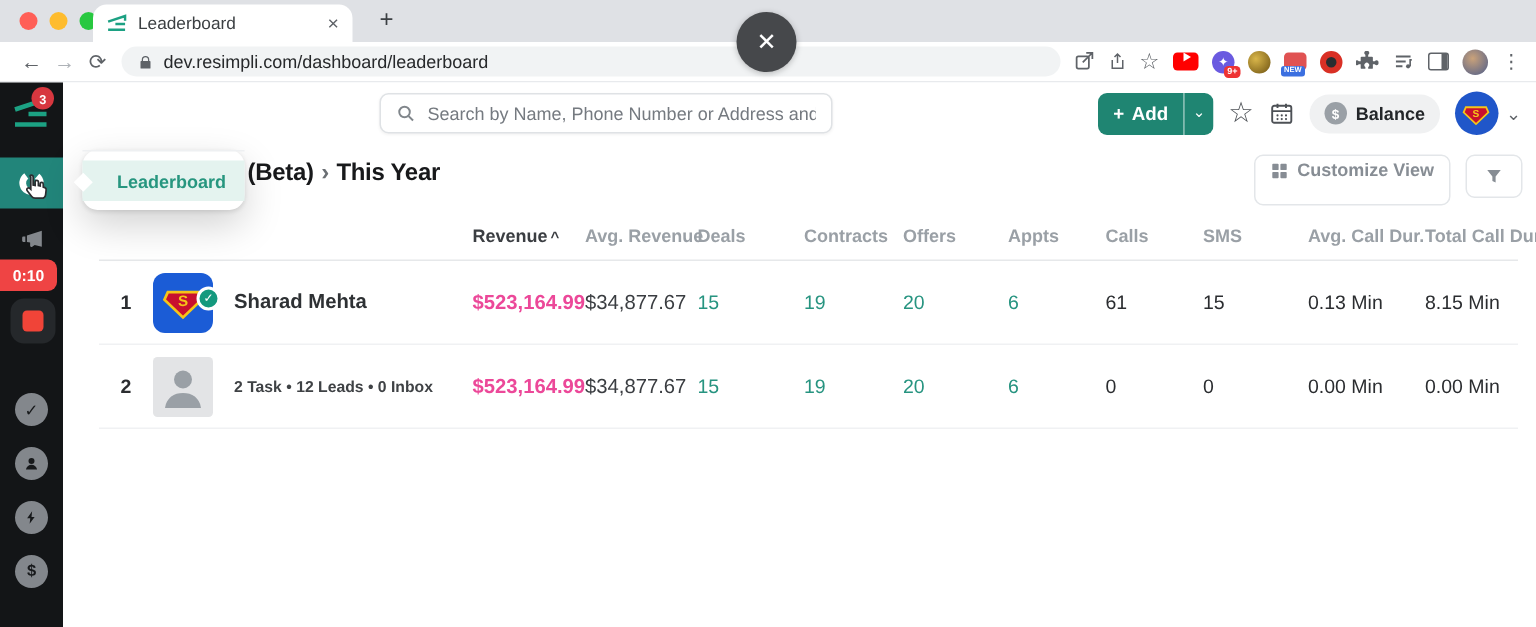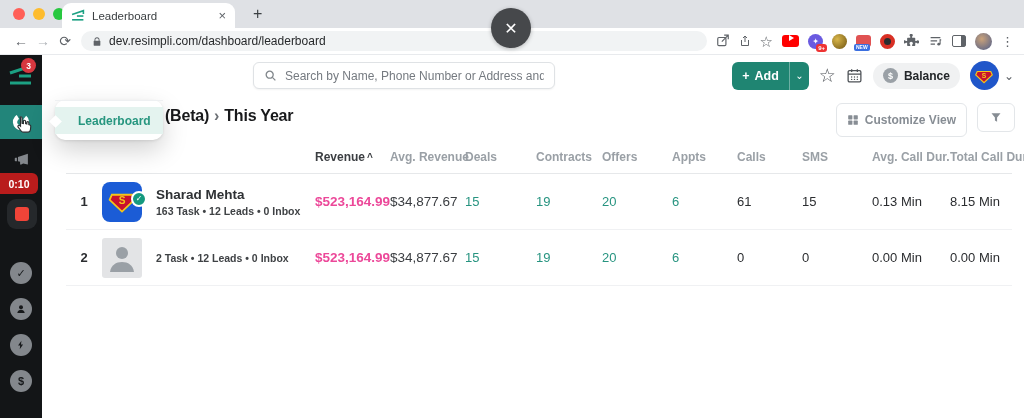--- a/index.html
+++ b/index.html
@@ -60,21 +60,21 @@
     align-items:center; justify-content:center; z-index:2; }
   .nav-data { position:absolute; left:0; top:50px; width:42px; height:34px; background:#22857a;
     display:flex; align-items:center; justify-content:center; }
   .nav-mega { position:absolute; left:0; top:92px; width:42px; height:24px;
     display:flex; align-items:center; justify-content:center; }
   .circ { position:absolute; left:10px; width:22px; height:22px; border-radius:50%;
     background:#83878c; color:#17191b; display:flex; align-items:center; justify-content:center;
     font-size:11px; font-weight:bold; }
   .c1{top:207px;} .c2{top:243px;} .c3{top:279px;} .c4{top:315px;}
 
-  .rec-pill { position:absolute; left:0; top:173px; width:38px; height:21px; background:#b91c1c;
+  .rec-pill { position:absolute; left:0; top:173px; width:38px; height:21px; background:#ef4444;
     border-radius:0 6px 6px 0; color:#fff; font-size:10.5px; font-weight:bold;
     display:flex; align-items:center; justify-content:center; z-index:55; }
   .rec-stop { position:absolute; left:7px; top:199px; width:30px; height:30px; background:#25282b;
     border-radius:9px; display:flex; align-items:center; justify-content:center; z-index:55; }
   .rec-stop .sq { width:14px; height:14px; background:#f04438; border-radius:3px; }
 
   .main { flex:1; position:relative; background:#fff; }
 
   
   .appheader { position:relative; height:40px; }
@@ -101,21 +101,21 @@
   .uav { width:29px; height:29px; border-radius:50%; background:#2056c9; display:flex;
     align-items:center; justify-content:center; overflow:hidden; }
   .chev { font-size:12px; color:#5f6368; }
 
   
   .titlerow { position:relative; height:46px; }
   .pagetitle { position:absolute; left:24px; top:12px; font-size:16px; font-weight:800;
     color:#18191b; white-space:nowrap; letter-spacing:-.2px; }
   .pagetitle .sep { color:#6b6f74; font-weight:600; padding:0 5px; }
   .customize { position:absolute; right:57px; top:8px; height:18px; border:1px solid #e3e6e9;
-    border-radius:6px; background:#fff; display:flex; align-items:center; gap:6px; padding:16px 10px;
+    border-radius:6px; background:#fff; display:flex; align-items:flex-end; gap:6px; padding:16px 10px;
     font-size:12px; font-weight:bold; color:#878d94; }
   .filterbtn { position:absolute; right:9px; top:8px; width:38px; height:29px; border:1px solid #e3e6e9;
     border-radius:6px; background:#fff; display:flex; align-items:center; justify-content:center; }
 
   .table { margin:0 12px 0 24px; }
   .thead { display:grid; grid-template-columns:249px 75px 75px 71px 66px 70px 65px 65px 70px 78px 62px;
     height:33px; align-items:center; border-bottom:1px solid #e6e8ea; }
   .th { font-size:12px; font-weight:600; color:#9aa0a6; white-space:nowrap; }
   .th.sorted { color:#3b3e42; font-weight:bold; }
   .th .caret { font-size:10px; font-weight:bold; margin-left:2px; }
@@ -375,21 +375,20 @@
                   <polygon points="3,6 21,6 23,10.5 12,21 1,10.5" fill="#c8102e" stroke="#f5c518" stroke-width="1.6"></polygon>
                   <text x="12" y="14.5" font-size="9" fill="#f5c518" text-anchor="middle" font-weight="bold">S</text>
                 </svg>
             </div>
             <div class="avbadge">
                 <span>✓</span>
               </div>
           </div>
           <div>
             <div class="nm">Sharad Mehta</div>
-            <div class="meta">163 Task • 12 Leads • 0 Inbox</div>
           </div>
           <div class="cell rev">$523,164.99</div>
           <div class="cell avg">$34,877.67</div>
           <div class="cell teal">15</div>
           <div class="cell teal">19</div>
           <div class="cell teal">20</div>
           <div class="cell teal">6</div>
           <div class="cell">61</div>
           <div class="cell">15</div>
           <div class="cell">0.13 Min</div>

